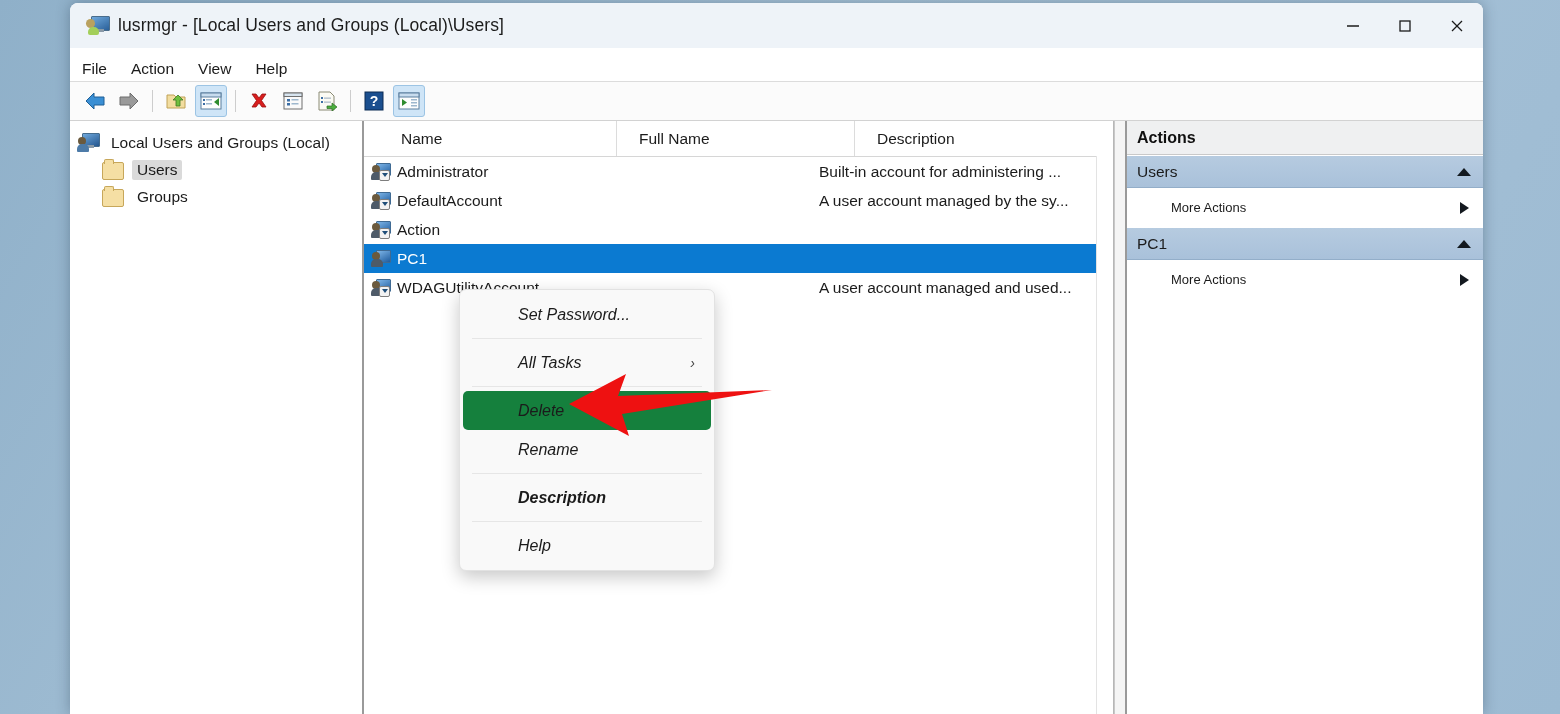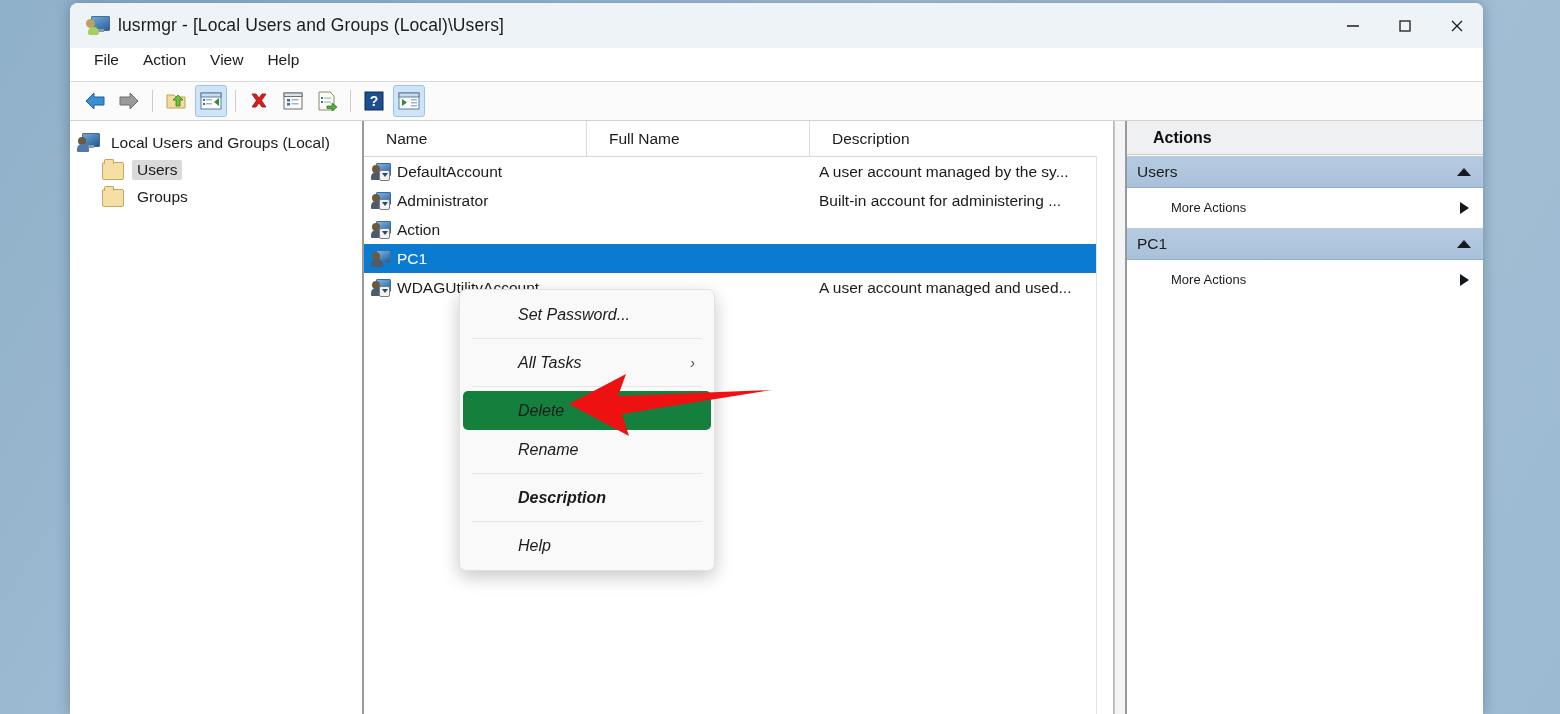--- a/index.html
+++ b/index.html
@@ -83,22 +83,21 @@
     color: #1b1b1b;
   }
   .win-btn svg { display:block; }
 
   
   #menubar {
     height: 33px;
     background: #ffffff;
     border-bottom: 1px solid #dcdcdc;
     display: flex;
-    align-items: flex-start;
-    padding-left: 12px;
+    align-items: flex-end;
     flex: 0 0 auto;
   }
   .menu-item {
     font-size: 15.5px;
     color: #1b1b1b;
     padding: 3px 12px;
     border-radius: 3px;
     white-space: nowrap;
   }
 
@@ -194,20 +193,21 @@
   }
   .col {
     font-size: 15.5px;
     color: #1b1b1b;
     padding-left: 22px;
     height: 35px;
     line-height: 35px;
     box-sizing: border-box;
     white-space: nowrap;
     overflow: hidden;
+    margin-left: 15px;
   }
   .col + .col { border-left: 1px solid #dcdcdc; }
   .c-name { width: 222px; flex:0 0 auto; }
   .c-full { width: 223px; flex:0 0 auto; }
   .c-desc { flex: 1 1 auto; }
 
   #rows { flex:1 1 auto; overflow:hidden; }
   .row {
     height: 29px;
     display: flex;
@@ -276,21 +276,21 @@
     width: 356px;
     flex: 0 0 auto;
     background: #ffffff;
     border-left: 1px solid #9a9a9a;
     display: flex; flex-direction: column;
     overflow: hidden;
   }
   #actions-title {
     height: 33px;
     display: flex; align-items: center;
-    padding-left: 26px;
+    padding-left: 10px;
     font-size: 16px;
     font-weight: bold;
     color: #101010;
     background: #eff0f1;
     border-bottom: 1px solid #c9c9c9;
     flex:0 0 auto;
   }
   .act-group-head {
     height: 31px;
     display:flex; align-items:center;
@@ -533,38 +533,38 @@
       <div id="rows">
 
         <div class="row">
           <div class="cell name">
             <span class="user-ico">
               <span class="ui-mon"></span>
                 <span class="ui-head"></span>
                 <span class="ui-body"></span>
                 <span class="ui-badge"></span>
             </span>
-            <span>DefaultAccount</span>
+            <span>Administrator</span>
           </div>
           <div class="cell full"></div>
-          <div class="cell desc">A user account managed by the sy...</div>
+          <div class="cell desc">Built-in account for administering ...</div>
         </div>
 
         <div class="row">
           <div class="cell name">
             <span class="user-ico">
               <span class="ui-mon"></span>
                 <span class="ui-head"></span>
                 <span class="ui-body"></span>
                 <span class="ui-badge"></span>
             </span>
-            <span>Administrator</span>
+            <span>DefaultAccount</span>
           </div>
           <div class="cell full"></div>
-          <div class="cell desc">Built-in account for administering ...</div>
+          <div class="cell desc">A user account managed by the sy...</div>
         </div>
 
         <div class="row">
           <div class="cell name">
             <span class="user-ico">
               <span class="ui-mon"></span>
                 <span class="ui-head"></span>
                 <span class="ui-body"></span>
                 <span class="ui-badge"></span>
             </span>

